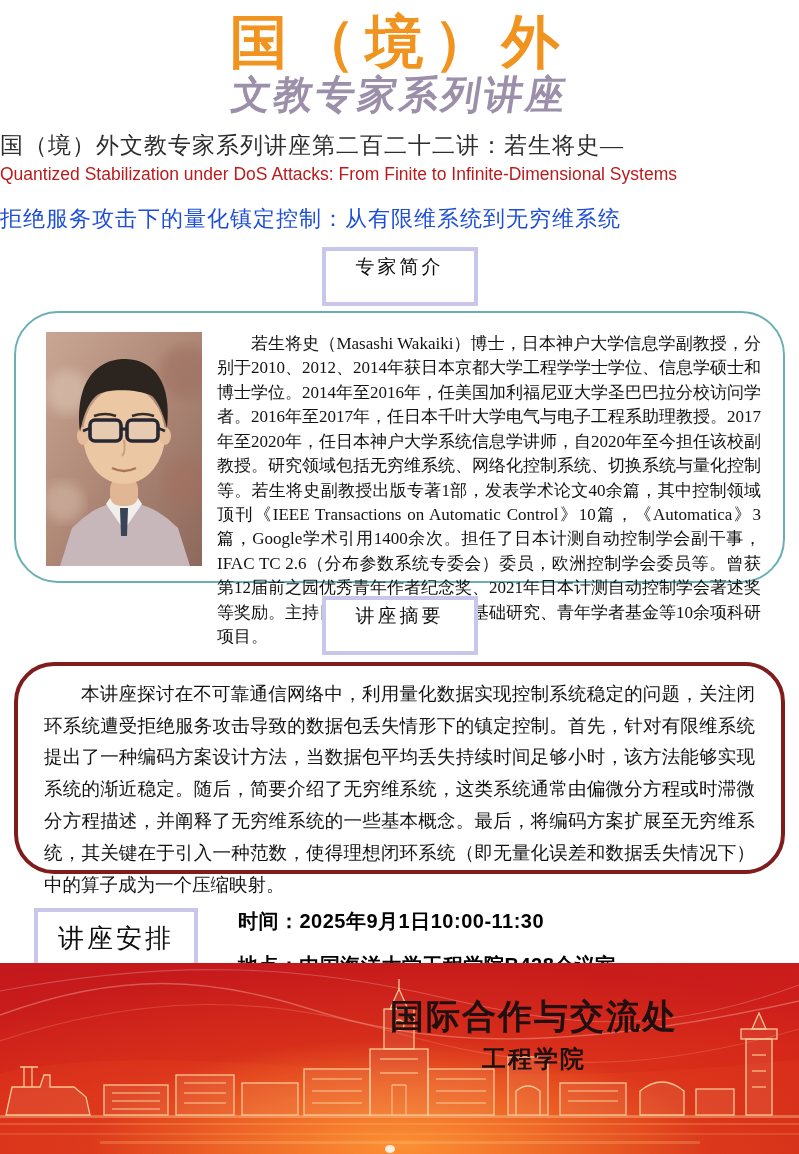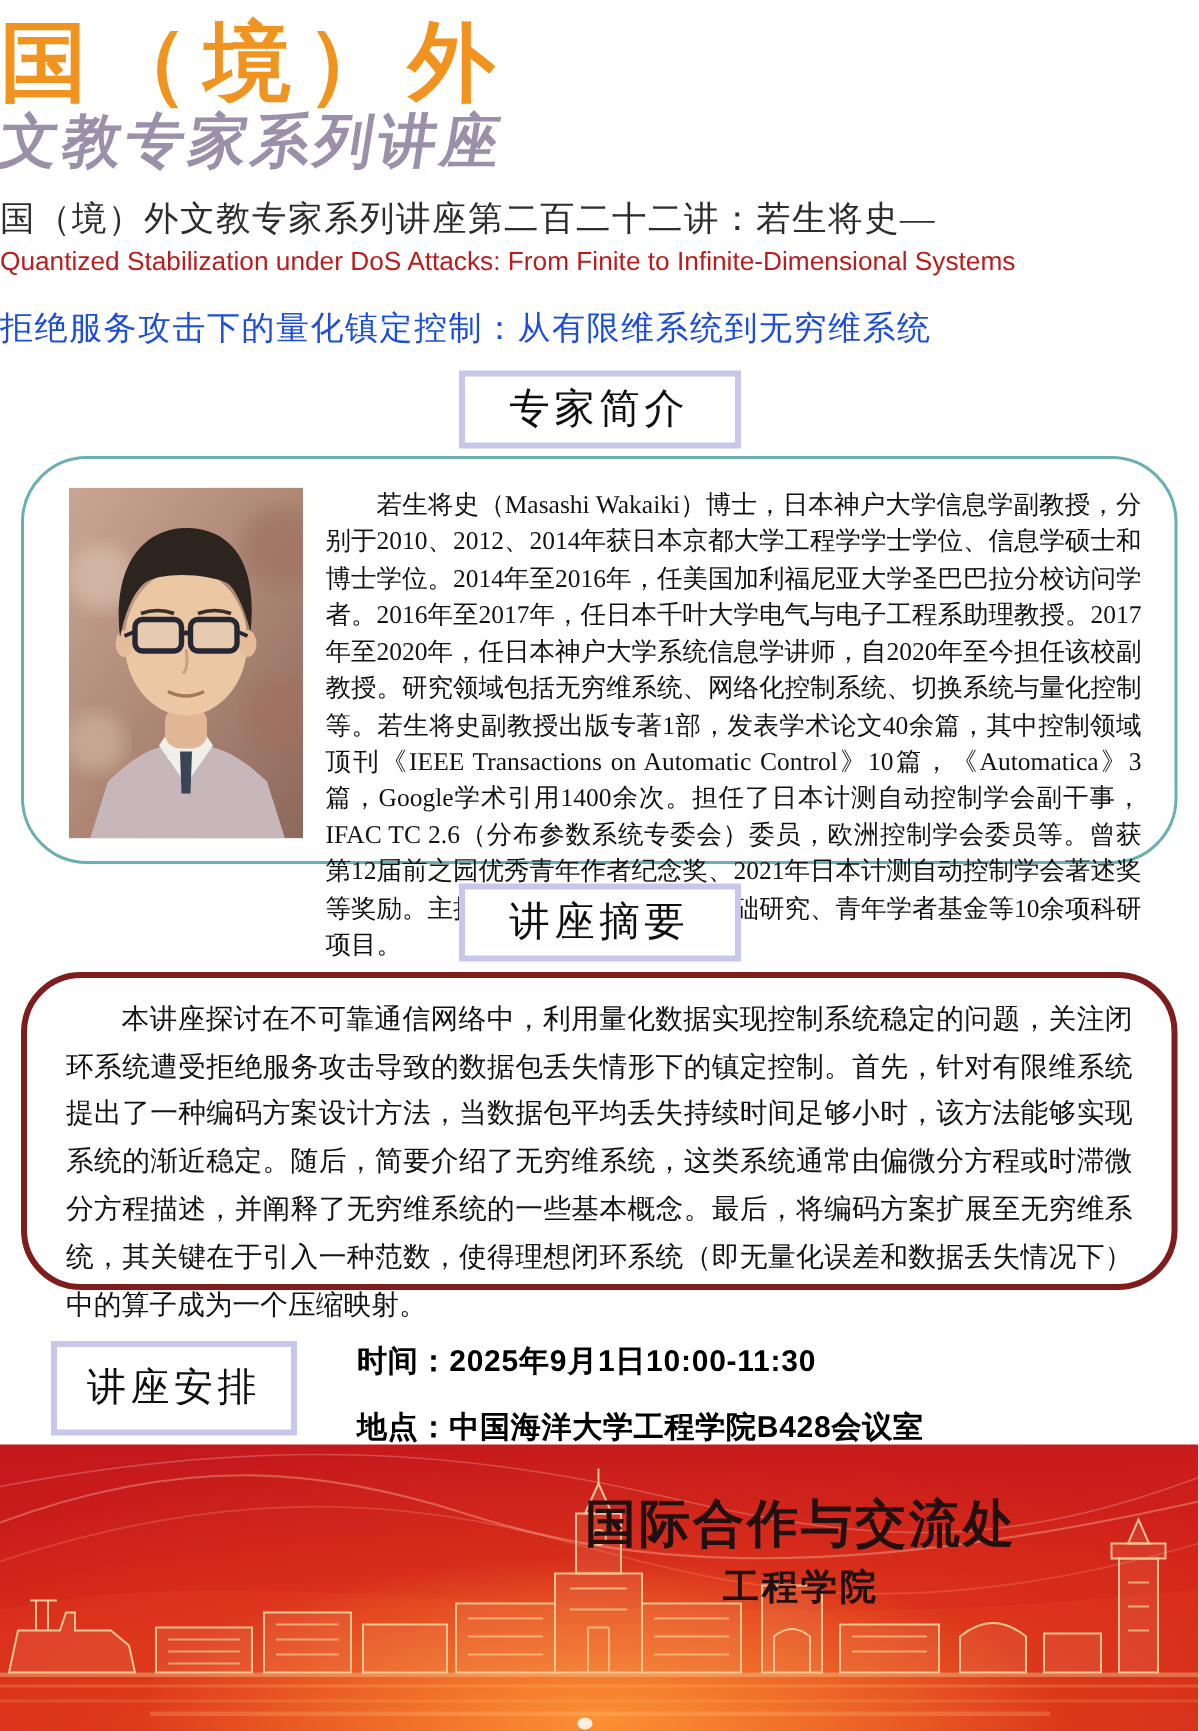--- a/index.html
+++ b/index.html
@@ -1,40 +1,40 @@
 <!DOCTYPE html>
 <html><head>
 <meta charset="utf-8">
 <style>
   html,body{margin:0;padding:0;background:#fff;}
   .page{
     position:relative;width:799px;height:1154px;background:#ffffff;overflow:hidden;
     font-family:"Liberation Serif","DejaVu Serif",serif;color:#1a1a1a;
   }
   
-  .logo-block{padding-top:10px;line-height:1.1;}
+  .logo-block{text-align:center;padding-top:10px;line-height:1.1;}
   .logo-line1{
     font-family:"Liberation Sans","DejaVu Sans",sans-serif;
     font-size:58px;font-weight:800;color:#F0941F;letter-spacing:10px;
   }
   .logo-line2{
     font-family:"Liberation Sans","DejaVu Sans",sans-serif;
     display:inline-block;transform:skewX(-9deg);
     font-size:39px;font-weight:800;color:#9C8FA9;letter-spacing:3px;margin-top:0px;
   }
   
   .title-block{text-align:left;margin-top:13px;}
   .t-zh1{font-size:23px;color:#2d2d2d;letter-spacing:1px;}
   .t-en{font-family:"Liberation Sans","DejaVu Sans",sans-serif;font-size:17.5px;color:#b91c1c;margin-top:3px;}
   .t-zh2{font-size:22px;color:#1d4ed8;margin-top:19px;letter-spacing:1px;}
   
   .sec-heading-wrap{text-align:center;margin-top:13px;}
   .heading-box{
     display:inline-block;border:4px solid #C8C6EA;background:#fff;
-    padding:3px 30px 5px;font-size:27px;letter-spacing:3px;color:#0f0f0f;
+    padding:3px 30px 22px;font-size:19px;letter-spacing:3px;color:#0f0f0f;
   }
   
   .expert-card{
     margin:5px 14px 0;border:2px solid #6AAFB3;border-radius:44px;
     padding:19px 22px 14px 30px;display:flex;gap:15px;height:272px;box-sizing:border-box;
     background:#fff;
   }
   .photo-frame{width:156px;height:234px;flex:none;overflow:hidden;}
   .photo-frame svg{display:block;}
   .bio-text{

